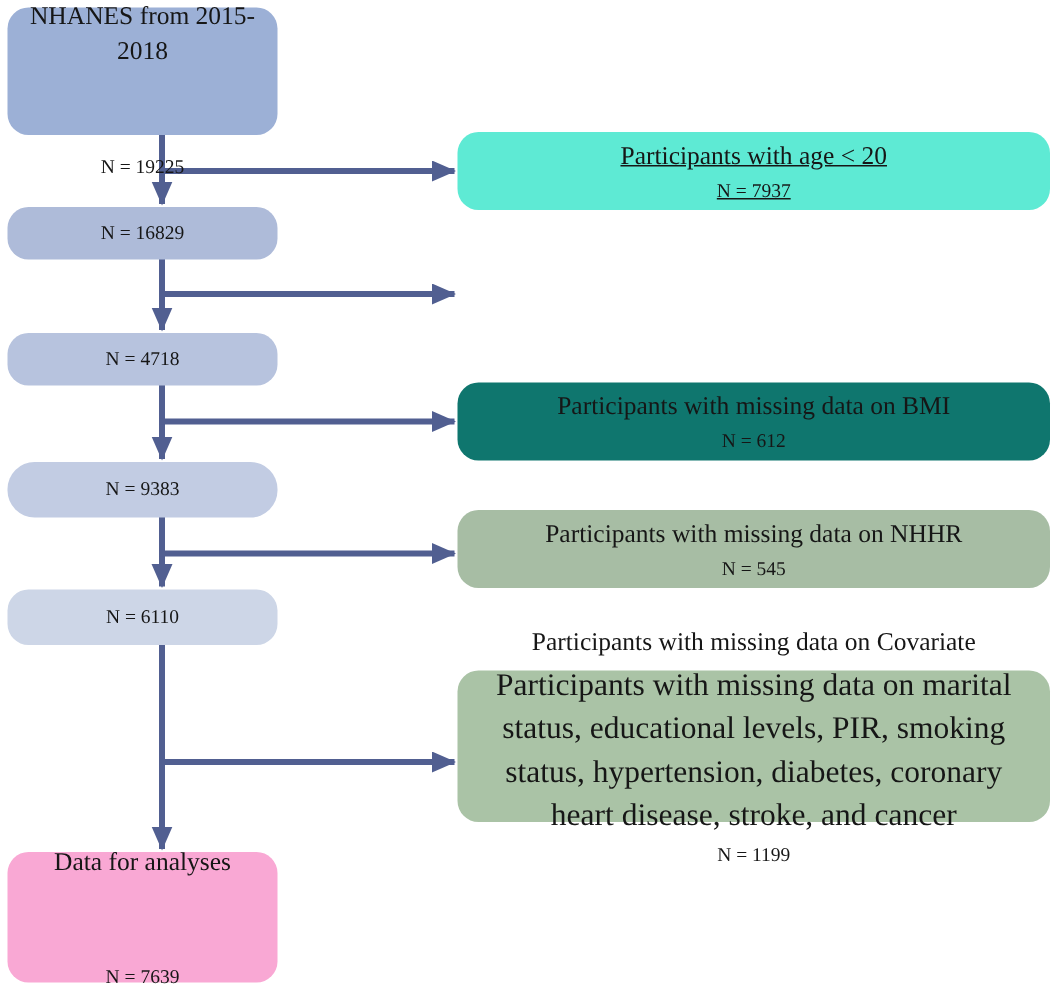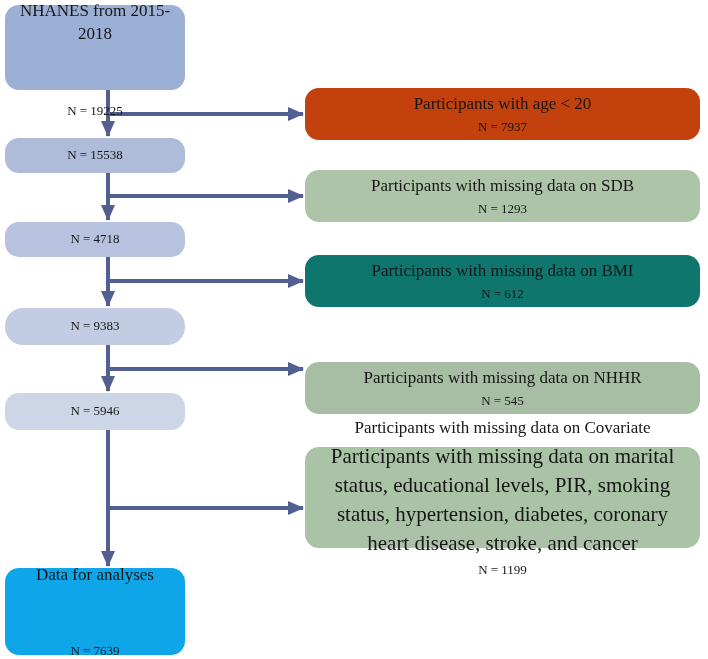--- a/index.html
+++ b/index.html
@@ -52,21 +52,21 @@
   #mbox2 { top: 222px; height: 35px; }
   #mbox3 { top: 308px; height: 37px; }
   #mbox4 { top: 393px; height: 37px; }
   #mbox5 { top: 568px; height: 87px; }
 
   
   .excl-col { left: 305px; width: 395px; }
   #ebox0 { top: 88px;  height: 52px; }
   #ebox1 { top: 170px; height: 52px; }
   #ebox2 { top: 255px; height: 52px; }
-  #ebox3 { top: 362px; height: 52px; text-align: right; }
+  #ebox3 { top: 340px; height: 52px; text-align: right; }
   #ebox4 { top: 447px; height: 101px; padding: 8px 14px; }
 
   #arrow-layer {
     position: absolute;
     left: 0;
     top: 0;
     width: 708px;
     height: 659px;
     pointer-events: none;
   }
@@ -95,49 +95,45 @@
     <line x1="106" y1="369" x2="303" y2="369" stroke-width="4" marker-end="url(#ah)" stroke="#515f91"></line>
     <line x1="106" y1="508" x2="303" y2="508" stroke-width="4" marker-end="url(#ah)" stroke="#515f91"></line>
   </svg>
 
   <div class="box main-col" id="mbox0" style="background: rgb(156, 176, 214);">
     <div class="label">Participants of NHANES from 2015-2018</div>
     <div class="nvalue">N = 19225</div>
   </div>
 
   <div class="box main-col no-gap" id="mbox1" style="background: rgb(174, 187, 217);">
-    <div class="nvalue">N = 15538</div>
+    <div class="nvalue">N = 16829</div>
   </div>
 
   <div class="box main-col no-gap" id="mbox2" style="background: rgb(183, 195, 222);">
     <div class="nvalue">N = 4718</div>
   </div>
 
   <div class="box main-col no-gap" id="mbox3" style="background: rgb(194, 204, 227); border-radius: 18px;">
     <div class="nvalue">N = 9383</div>
   </div>
 
   <div class="box main-col no-gap" id="mbox4" style="background: rgb(205, 214, 231);">
-    <div class="nvalue">N = 5946</div>
+    <div class="nvalue">N = 6110</div>
   </div>
 
-  <div class="box main-col" id="mbox5" style="background: #0ea5e9;">
+  <div class="box main-col" id="mbox5" style="background: #f9a8d4;">
     <div class="label">Data for analyses</div>
     <div class="nvalue">N = 7639</div>
   </div>
 
-  <div class="box excl-col small-gap" id="ebox0" style="background: #c2410c;">
+  <div class="box excl-col small-gap" id="ebox0" style="background: #5eead4; text-decoration: underline;">
     <div class="label">Participants with age &lt; 20</div>
     <div class="nvalue">N = 7937</div>
   </div>
 
-  <div class="box excl-col small-gap" id="ebox1" style="background: rgb(174, 196, 168);">
-    <div class="label">Participants with missing data on SDB</div>
-    <div class="nvalue">N = 1293</div>
-  </div>
 
   <div class="box excl-col small-gap" id="ebox2" style="background: #0f766e;">
     <div class="label">Participants with missing data on BMI</div>
     <div class="nvalue">N = 612</div>
   </div>
 
   <div class="box excl-col small-gap" id="ebox3" style="background: rgb(167, 189, 164);">
     <div class="label">Participants with missing data on NHHR</div>
     <div class="nvalue">N = 545</div>
   </div>

